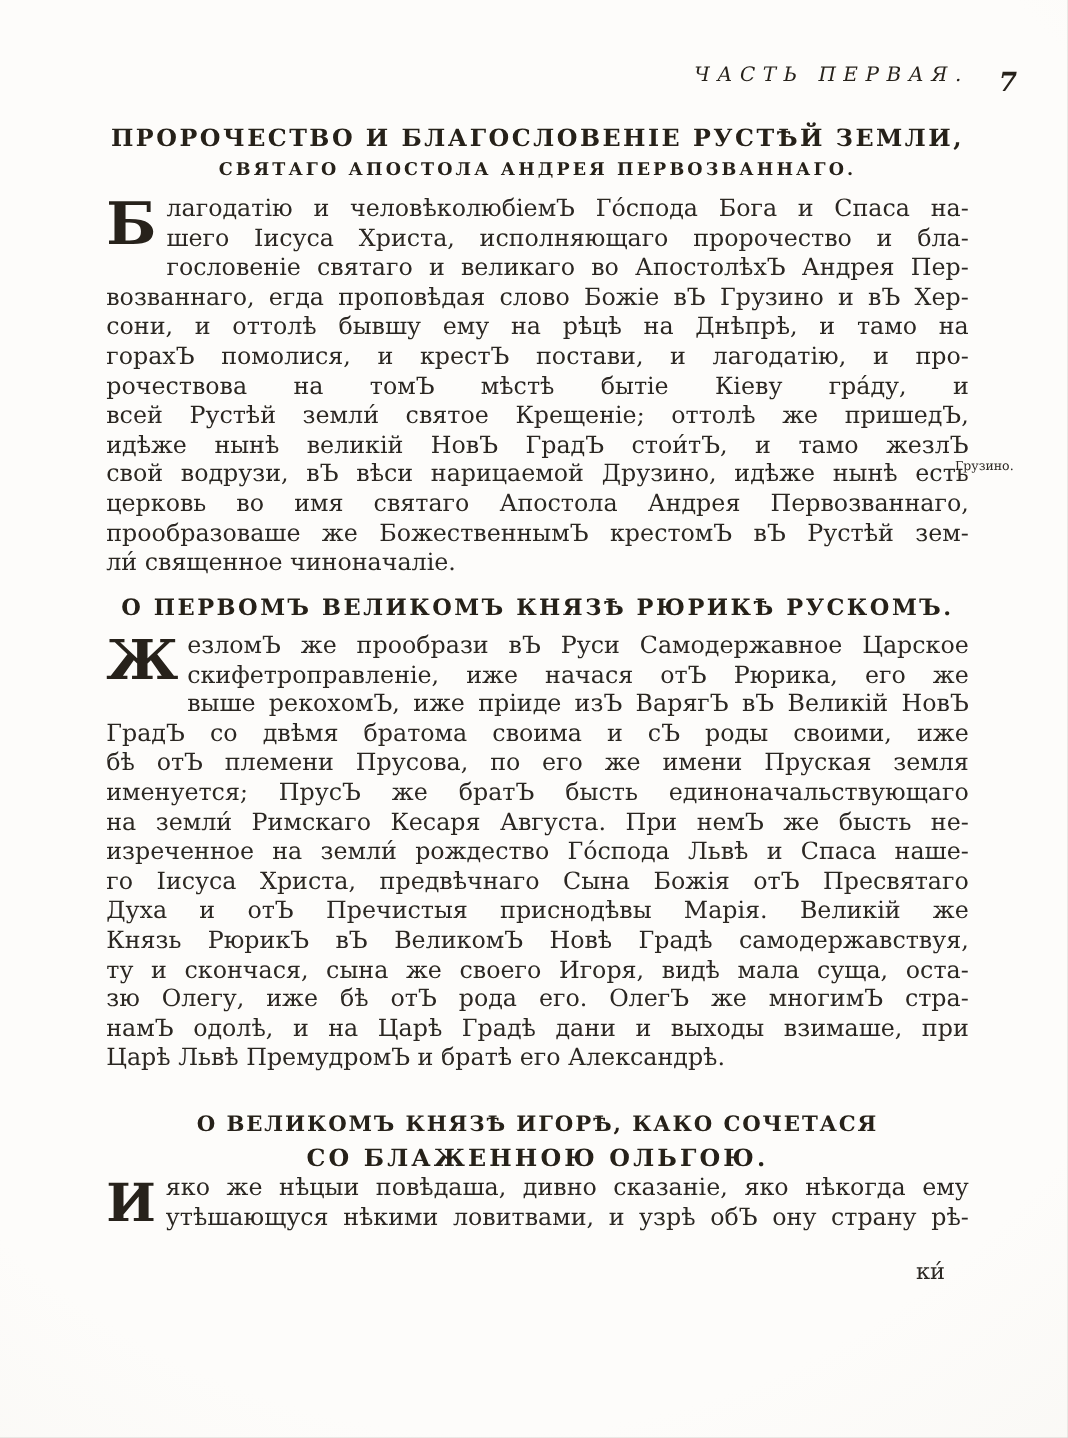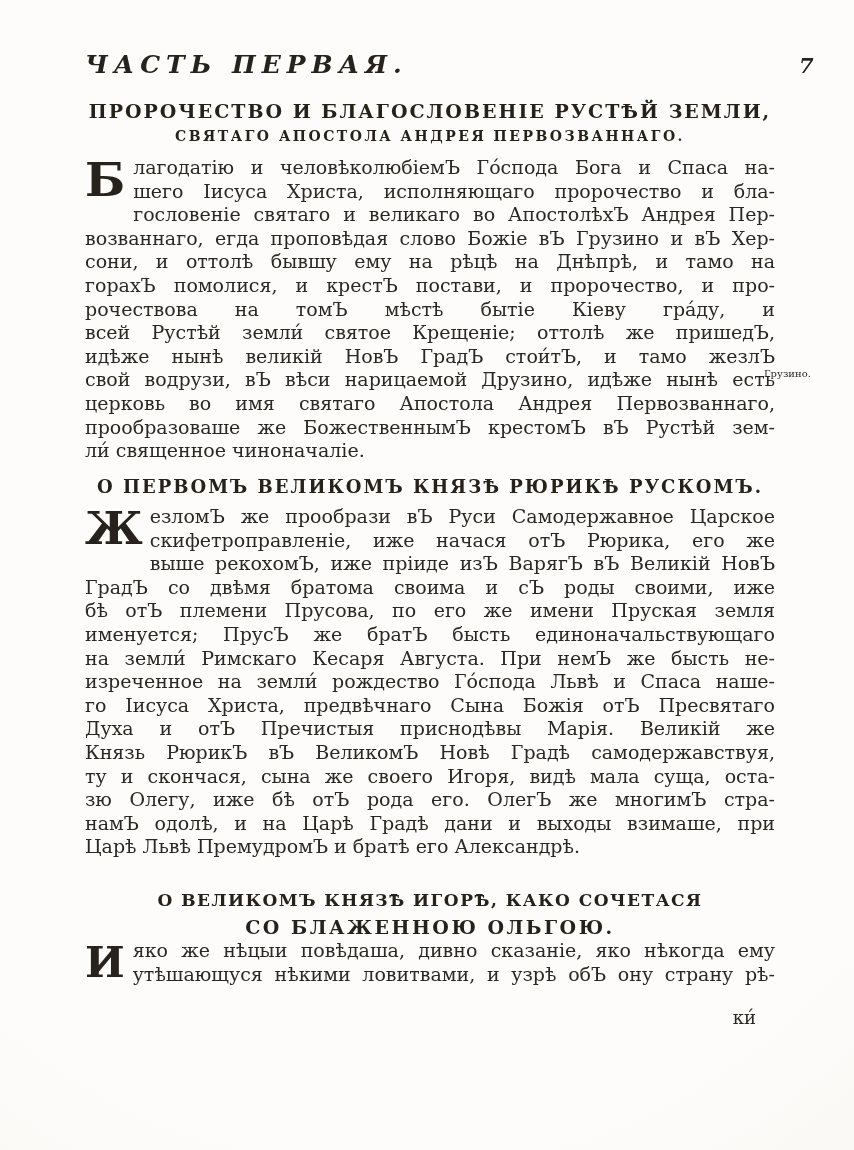--- a/index.html
+++ b/index.html
@@ -10,23 +10,23 @@
   }
   .page {
     position: relative;
     width: 854px; height: 1150px;
     overflow: hidden;
     color: #2b2722;
     background: radial-gradient(ellipse 130% 105% at 46% 42%, #fdfcfa 55%, #f3f1ec 100%);
   }
   .running-head {
     position: absolute; top: 50px; left: 85px; width: 690px;
-    text-align: left;
-    font-style: italic; font-weight: bold;
-    font-size: 25px; letter-spacing: 6px;
+    text-align: right;
+    font-style: italic; font-weight: normal;
+    font-size: 16px; letter-spacing: 6px;
     color: #27221b;
   }
   .page-number {
     position: absolute; top: 53px; left: 799px;
     font-size: 21px; font-weight: bold; font-style: italic;
     color: #27221b;
   }
   .h1, .h2, .h3a, .h3b {
     position: absolute; left: 85px; width: 690px;
     text-align: center; font-weight: bold; color: #262119;
@@ -74,21 +74,21 @@
   <div class="h1 h1-main">ПРОРОЧЕСТВО И БЛАГОСЛОВЕНІЕ РУСТѢЙ ЗЕМЛИ,</div>
   <div class="h1 h1-sub">СВЯТАГО АПОСТОЛА АНДРЕЯ ПЕРВОЗВАННАГО.</div>
 
   <div class="para para1" data-lastleft="true">
     <span class="dropcap dc-b">Б</span>
   <div class="tline">лагодатію и человѣколюбіемЪ Го́спода Бога и Спаса на-</div>
       <div class="tline">шего Іисуса Христа, исполняющаго пророчество и бла-</div>
       <div class="tline">гословеніе святаго и великаго во АпостолѣхЪ Андрея Пер-</div>
       <div class="tline">возваннаго, егда проповѣдая слово Божіе вЪ Грузино и вЪ Хер-</div>
       <div class="tline">сони, и оттолѣ бывшу ему на рѣцѣ на Днѣпрѣ, и тамо на</div>
-      <div class="tline">горахЪ помолися, и крестЪ постави, и пророчество, и про-</div>
+      <div class="tline">горахЪ помолися, и крестЪ постави, и лагодатію, и про-</div>
       <div class="tline">рочествова на томЪ мѣстѣ бытіе Кіеву гра́ду, и</div>
       <div class="tline">всей Рустѣй земли́ святое Крещеніе; оттолѣ же пришедЪ,</div>
       <div class="tline">идѣже нынѣ великій НовЪ ГрадЪ стои́тЪ, и тамо жезлЪ</div>
       <div class="tline">свой водрузи, вЪ вѣси нарицаемой Друзино, идѣже нынѣ есть</div>
       <div class="tline">церковь во имя святаго Апостола Андрея Первозваннаго,</div>
       <div class="tline">прообразоваше же БожественнымЪ крестомЪ вЪ Рустѣй зем-</div>
       <div class="tline">ли́ священное чиноначаліе.</div>
     </div>
 
   <div class="margin-note">Грузино.</div>

